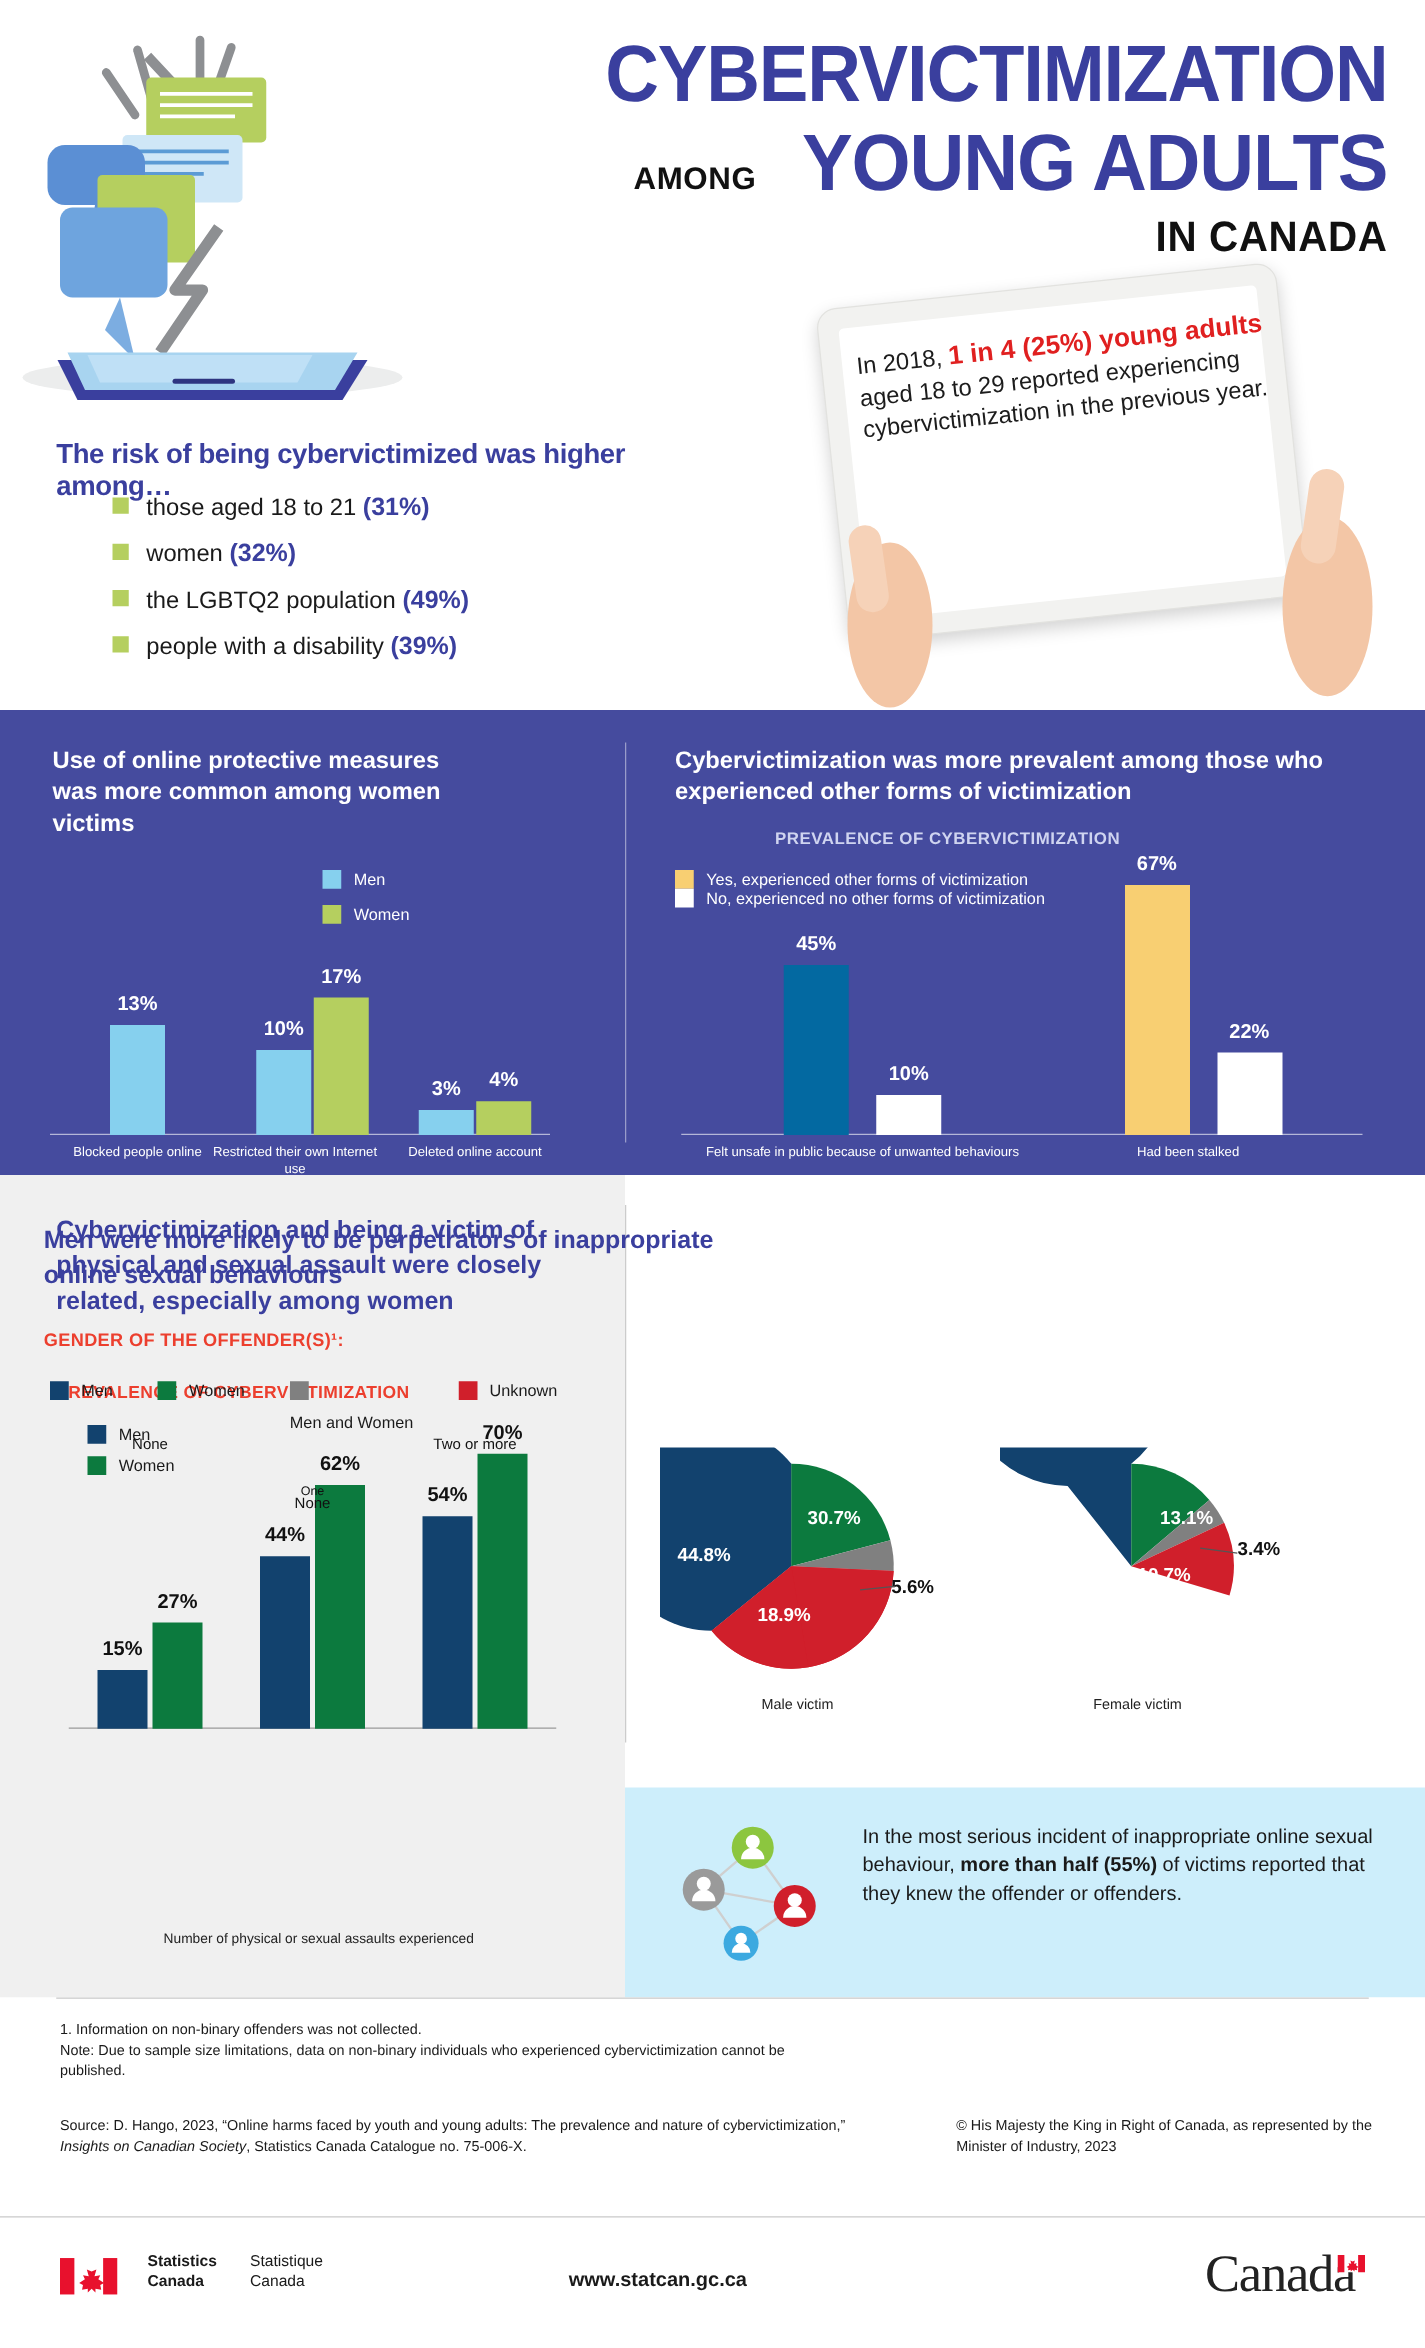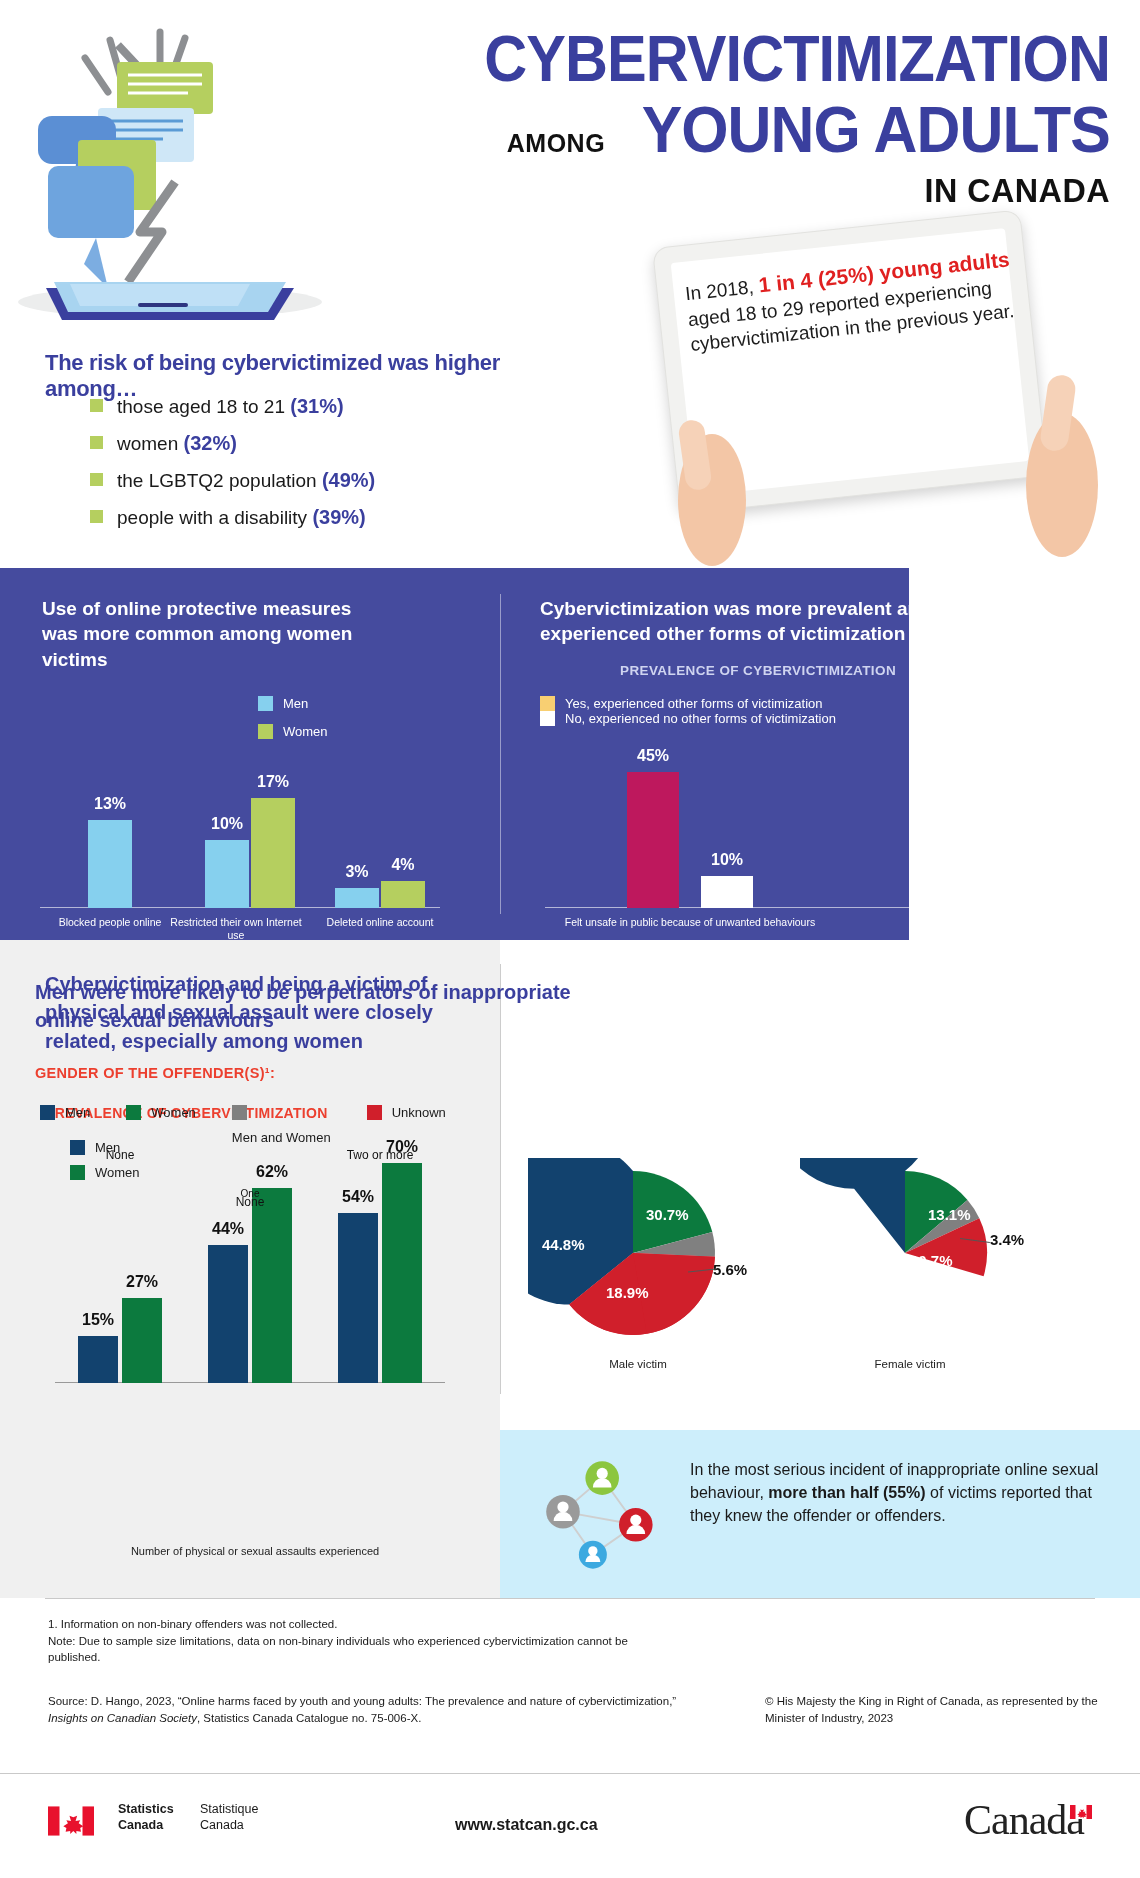--- a/index.html
+++ b/index.html
@@ -54,21 +54,21 @@
     background: #fff; border-radius: 4px;
   }
   .tablet-text {
     position: absolute; left: 687px; top: 262px; width: 330px;
     transform: rotate(-6deg);
     font-size: 19px; color: #1c1c1c; line-height: 1.32;
   }
   .tablet-text .red { color: #e02020; font-weight: bold; font-size: 21px; }
 
   
-  .band1 { position: relative; background: #454b9e; height: 372px; width: 909px; }
+  .band1 { position: relative; background: #454b9e; height: 372px; width: 1140px; }
   .vline { position: absolute; top: 26px; bottom: 26px; width: 1px; background: rgba(255,255,255,0.45); }
   .p1-title { position: absolute; left: 42px; top: 28px; width: 340px; color:#fff; font-weight: bold; font-size: 19px; line-height: 1.34; }
   .p2-title { position: absolute; left: 540px; top: 28px; width: 540px; color:#fff; font-weight: bold; font-size: 19px; line-height: 1.34; }
   .p2-sub { position: absolute; left: 620px; top: 95px; color:#cfd4f0; font-weight: bold; font-size: 13.5px; letter-spacing: 0.4px; }
 
   .legend { position: absolute; display: flex; flex-direction: column; gap: 13px; }
   .legend.row { flex-direction: row; gap: 36px; }
   .lg-item { display: flex; gap: 10px; font-size: 13px; color: #fff; white-space: nowrap; }
   .lg-sq { width: 15px; height: 15px; flex: none; }
 
@@ -265,25 +265,33 @@
       <div class="lg-item">
         <span class="lg-sq" style="background:#ffffff"></span>
         <span>No, experienced no other forms of victimization</span>
       </div>
     </div>
 
     <div class="chart" style="left:545px; top:120px; width:560px; height:220px;">
       <div class="axis" style="bottom:0; width:545px; background:rgba(255,255,255,0.6);"></div>
       <div class="bars" style="height:220px; left:0;">
         <div class="grp" style="width:290px; gap:22px;">
-          <div class="bar" style="width:52px; height:136px; background:#be185d;">
+          <div class="bar" style="width:52px; height:136px; background:#0369a1;">
             <span class="val" style="color:#fff;">45%</span>
           </div>
           <div class="bar" style="width:52px; height:32px; background:#ffffff;">
             <span class="val" style="color:#fff;">10%</span>
+          </div>
+        </div>
+        <div class="grp" style="width:255px; gap:22px;">
+          <div class="bar" style="width:52px; height:200px; background:#f8cf72;">
+            <span class="val" style="color:#fff;">67%</span>
+          </div>
+          <div class="bar" style="width:52px; height:66px; background:#ffffff;">
+            <span class="val" style="color:#fff;">22%</span>
           </div>
         </div>
       </div>
       <div class="xlab" style="left:0; top:228px; width:290px; color:#fff;">Felt unsafe in public because of unwanted behaviours</div>
       <div class="xlab" style="left:278px; top:228px; width:255px; color:#fff;">Had been stalked</div>
     </div>
   </div>
 
   <div class="band2">
     <div class="left2"></div>

